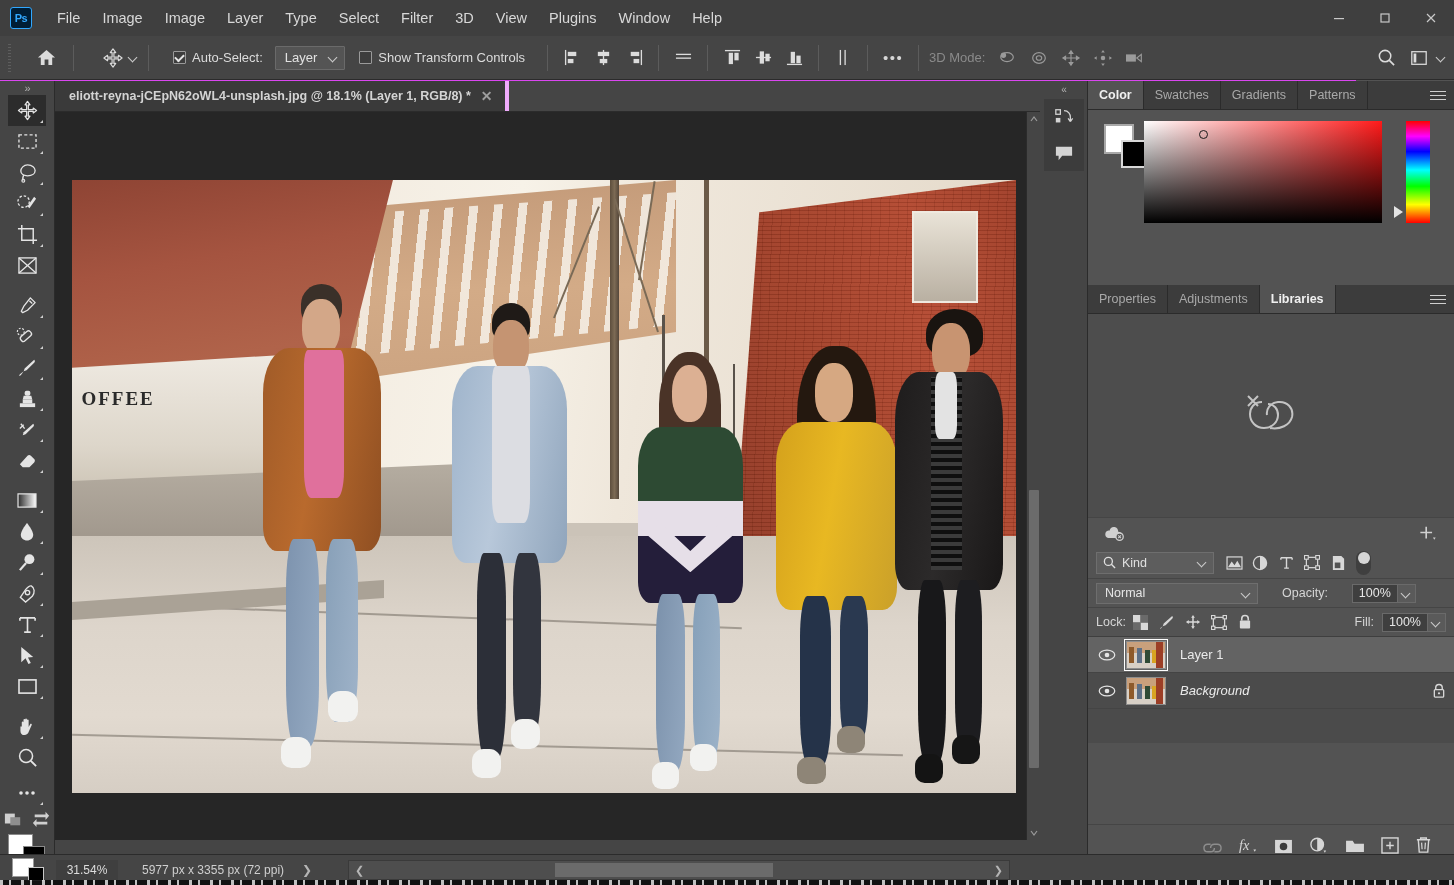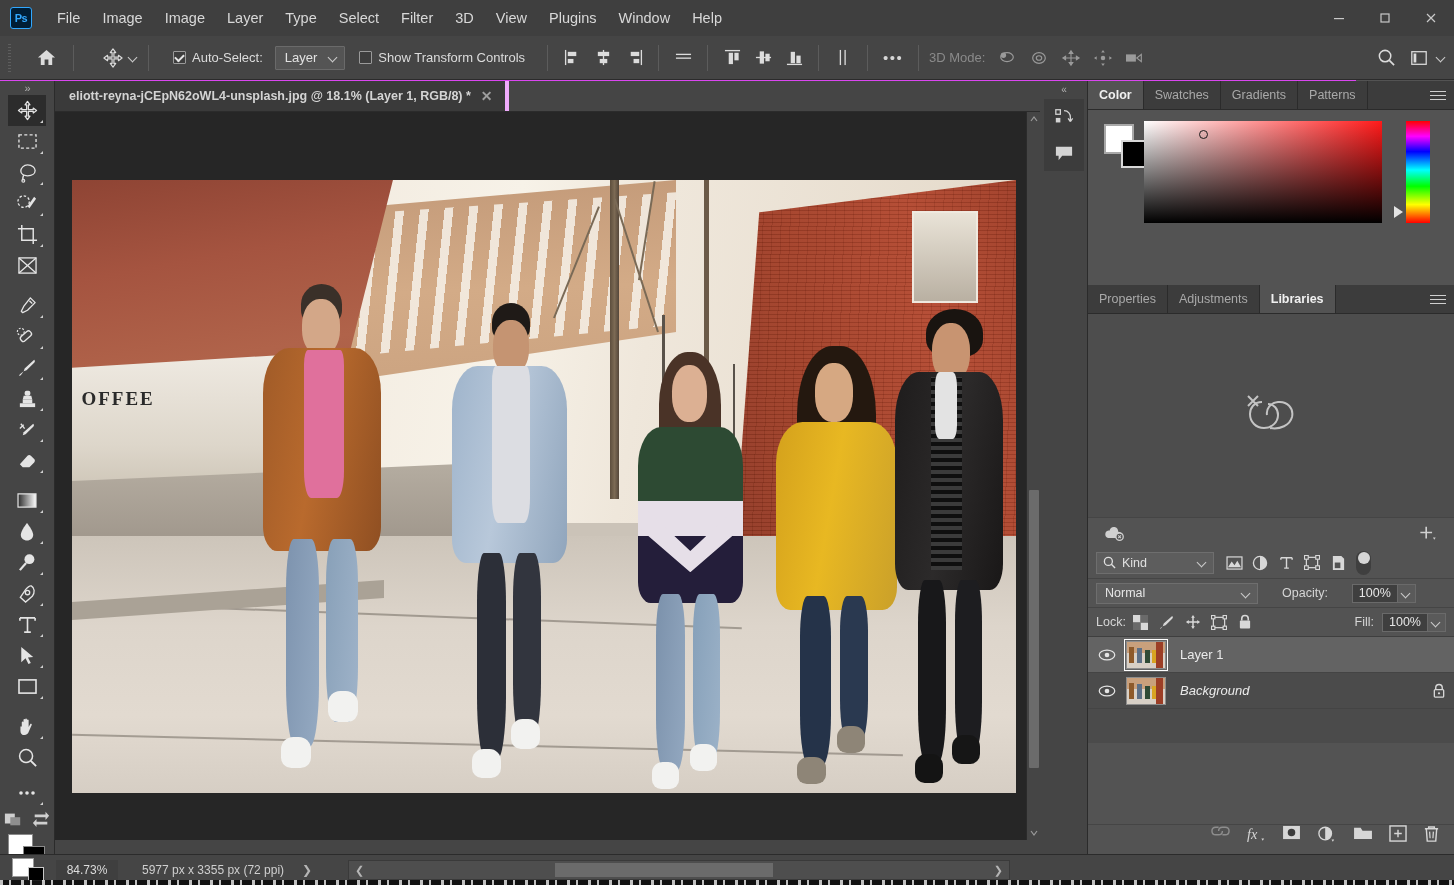--- a/index.html
+++ b/index.html
@@ -340,22 +340,22 @@
     width: 40px; height: 28px; border: 1px solid #8d8d8d; position: relative; overflow: hidden;
     background: #8a8379;
   }
   .thumb.sel-frame { outline: 1px solid #fff; outline-offset: 1.5px; }
   .layer-name { margin-left: 14px; color: #eaeaea; font-size: 13px; }
   .layer-name.italic { font-style: italic; }
   .lock-right { margin-left: auto; color: #d8d8d8; }
   .layers-list { background: #4b4b4b; height: 106px; }
   .layers-foot {
     position: absolute; left: 0; bottom: 0; width: 366px; height: 30px; background: #535353;
-    border-top: 1px solid #454545; display: flex; align-items: flex-start; justify-content: flex-end;
-    gap: 16px; padding-right: 14px;
+    border-top: 1px solid #454545; display: flex; align-items: flex-end; justify-content: flex-end;
+    gap: 16px; padding-right: 22px;
   }
   .lf-ic { color: #d6d6d6; display: flex; align-items: center; }
   .lf-ic.dim { color: #8d8d8d; }
 
   
   .statusbar {
     position: absolute; left: 0; bottom: 0; width: 1454px; height: 31px;
     background: #454545; border-top: 1px solid #2b2b2b; display: flex; align-items: center;
   }
   .sb-swatch { position: relative; width: 34px; height: 24px; margin-left: 12px; }
@@ -1138,21 +1138,21 @@
         </span>
       </div>
     </div>
   </div>
 
   <div class="statusbar">
     <div class="sb-swatch">
       <div class="sb-f"></div>
       <div class="sb-b"></div>
     </div>
-    <div class="sb-zoom">84.73%</div>
+    <div class="sb-zoom">31.54%</div>
     <div class="sb-dims">5977 px x 3355 px (72 ppi)</div>
     <div class="sb-arrow">❯</div>
     <div class="sb-hscroll">
       <span style="position:absolute;left:6px;color:#b5b5b5;font-size:11px">❮</span>
       <div class="sb-hthumb"></div>
       <span style="position:absolute;right:6px;color:#b5b5b5;font-size:11px">❯</span>
     </div>
     <div class="sb-strip"></div>
   </div>
 

